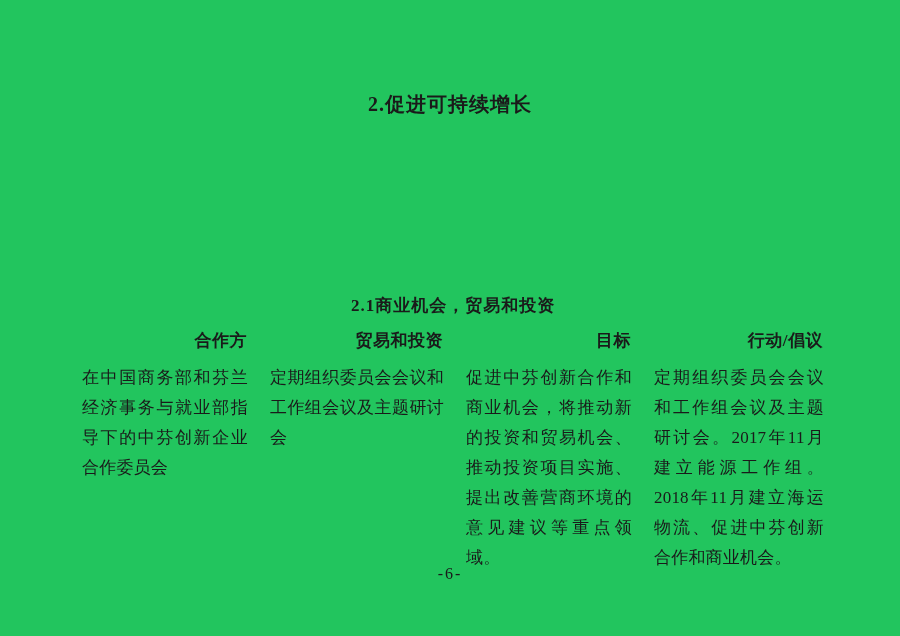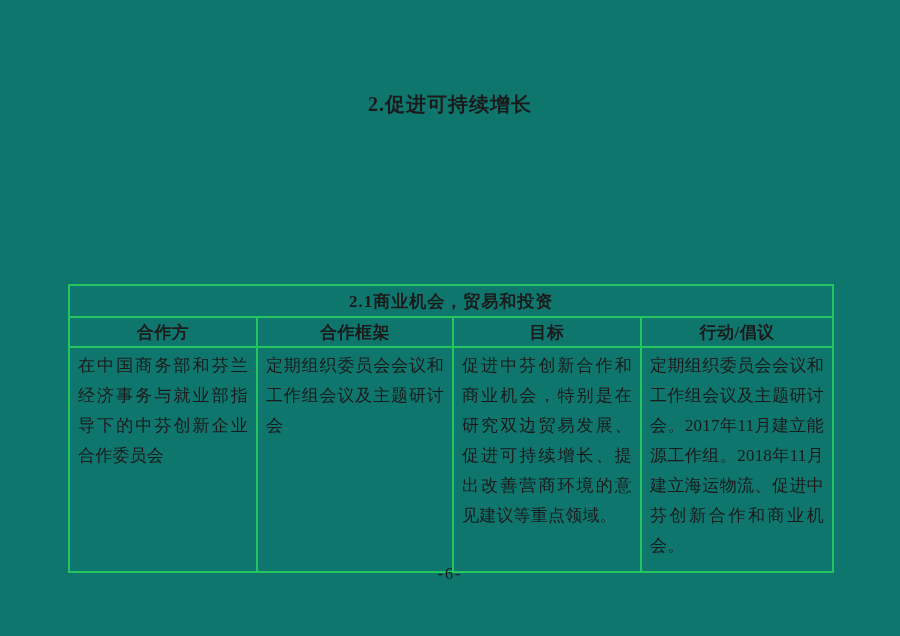--- a/index.html
+++ b/index.html
@@ -4,21 +4,21 @@
 <style>
   html, body {
     margin: 0;
     padding: 0;
     background: #ffffff;
   }
   .page {
     position: relative;
     width: 900px;
     height: 636px;
-    background: #0f766e;
+    background: #22c55e;
     color: #1a1a1a;
     font-family: "Liberation Serif", "DejaVu Serif", serif;
     overflow: hidden;
   }
   .doc-title {
     position: absolute;
     top: 90px;
     left: 0;
     width: 900px;
     text-align: center;
@@ -41,34 +41,34 @@
   table.coop-table {
     position: absolute;
     top: 284px;
     left: 68px;
     width: 764px;
     border-collapse: collapse;
     table-layout: fixed;
   }
   table.coop-table th,
   table.coop-table td {
-    border: 2px solid #22c55e;
+    border: 6px solid #22c55e;
     font-size: 17px;
     color: #1a1a1a;
   }
   .table-title-cell {
     height: 28px;
     text-align: center;
     vertical-align: middle;
     font-weight: bold;
     letter-spacing: 1px;
   }
   .col-header {
     height: 28px;
-    text-align: center;
+    text-align: right;
     vertical-align: middle;
     font-weight: bold;
     padding: 0 9px;
     letter-spacing: 0.5px;
   }
   .data-cell {
     vertical-align: top;
     padding: 3px 8px 10px 8px;
     line-height: 30px;
     text-align: justify;
@@ -99,30 +99,30 @@
       <col style="width:196px">
       <col style="width:188px">
       <col style="width:192px">
     </colgroup>
     <thead>
       <tr>
         <th class="table-title-cell" colspan="4">2.1商业机会，贸易和投资</th>
       </tr>
       <tr>
         <th class="col-header">合作方</th>
-        <th class="col-header">合作框架</th>
+        <th class="col-header">贸易和投资</th>
         <th class="col-header">目标</th>
         <th class="col-header">行动/倡议</th>
       </tr>
     </thead>
     <tbody>
       <tr>
         <td class="data-cell">在中国商务部和芬兰经济事务与就业部指导下的中芬创新企业合作委员会</td>
         <td class="data-cell">定期组织委员会会议和工作组会议及主题研讨会</td>
-        <td class="data-cell">促进中芬创新合作和商业机会，特别是在研究双边贸易发展、促进可持续增长、提出改善营商环境的意见建议等重点领域。</td>
+        <td class="data-cell">促进中芬创新合作和商业机会，将推动新的投资和贸易机会、推动投资项目实施、提出改善营商环境的意见建议等重点领域。</td>
         <td class="data-cell">定期组织委员会会议和工作组会议及主题研讨会。2017年11月建立能源工作组。2018年11月建立海运物流、促进中芬创新合作和商业机会。</td>
       </tr>
     </tbody>
   </table>
 
   <div class="page-number">-6-</div>
 
 </div>
 
 </body></html>

